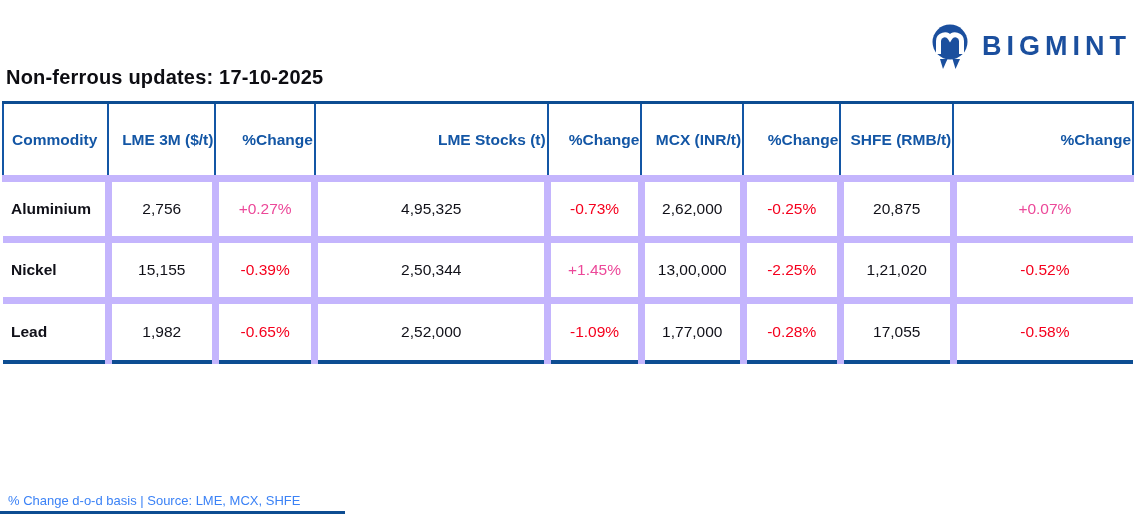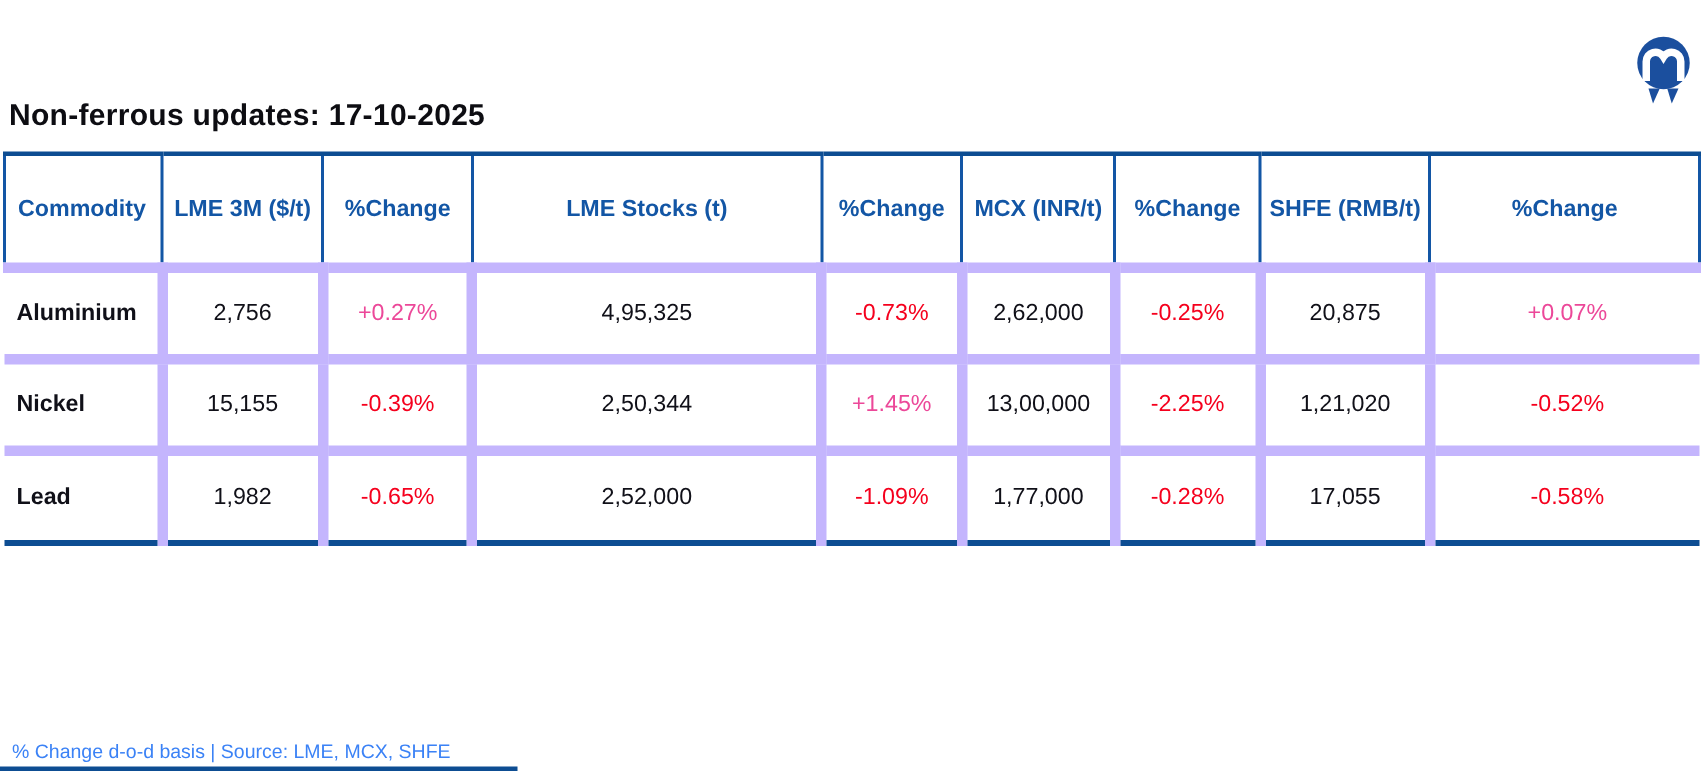--- a/index.html
+++ b/index.html
@@ -48,21 +48,21 @@
     left: 2px;
     width: 1132px;
     border-collapse: collapse;
     table-layout: fixed;
     font-size: 15.5px;
   }
   thead th {
     height: 76px;
     color: #1356a5;
     font-weight: 700;
-    text-align: center;
+    text-align: right;
     vertical-align: middle;
     border-top: 3px solid #0d4d92;
     border-bottom: 4px solid #0d4d92;
     border-left: 2px solid #1356a5;
     border-right: 2px solid #1356a5;
     background: #ffffff;
     font-size: 15.5px;
   }
   thead th.col-commodity { text-align: left; padding-left: 8px; }
 
@@ -107,20 +107,21 @@
 
 <div class="logo">
   <span class="logo-icon">
     <svg width="44" height="48" viewBox="0 0 44 48" xmlns="http://www.w3.org/2000/svg">
       <circle cx="22" cy="20" r="17.5" fill="#1b4f9e"></circle>
       <path d="M12 37 h7.5 l-4.5 10 z" fill="#1b4f9e"></path>
       <path d="M24.5 37 h7.5 l-4.5 10 z" fill="#1b4f9e"></path>
       <path d="M10.5 32 V19 A6.2 6.2 0 0 1 22 15.8 A6.2 6.2 0 0 1 33.5 19 V32" fill="none" stroke="#ffffff" stroke-width="5"></path>
     </svg>
   </span>
+  <span class="wordmark">BIGMINT</span>
 </div>
 
 <div class="page-title">Non-ferrous updates: 17-10-2025</div>
 
 <table class="commodities">
   <colgroup>
     <col style="width:9.3%">
       <col style="width:9.5%">
       <col style="width:8.8%">
     <col style="width:20.6%">

